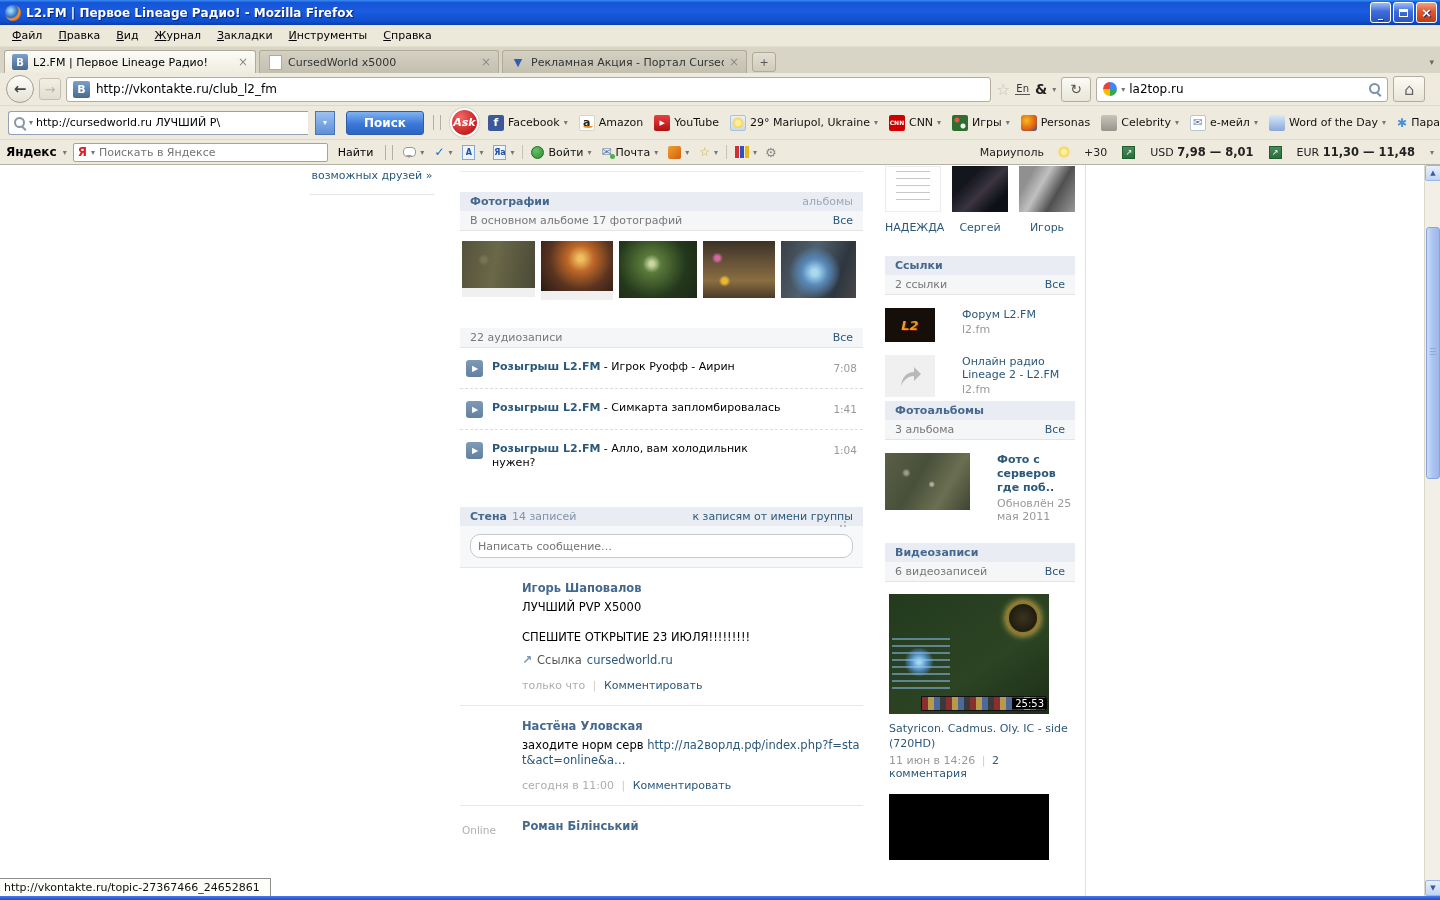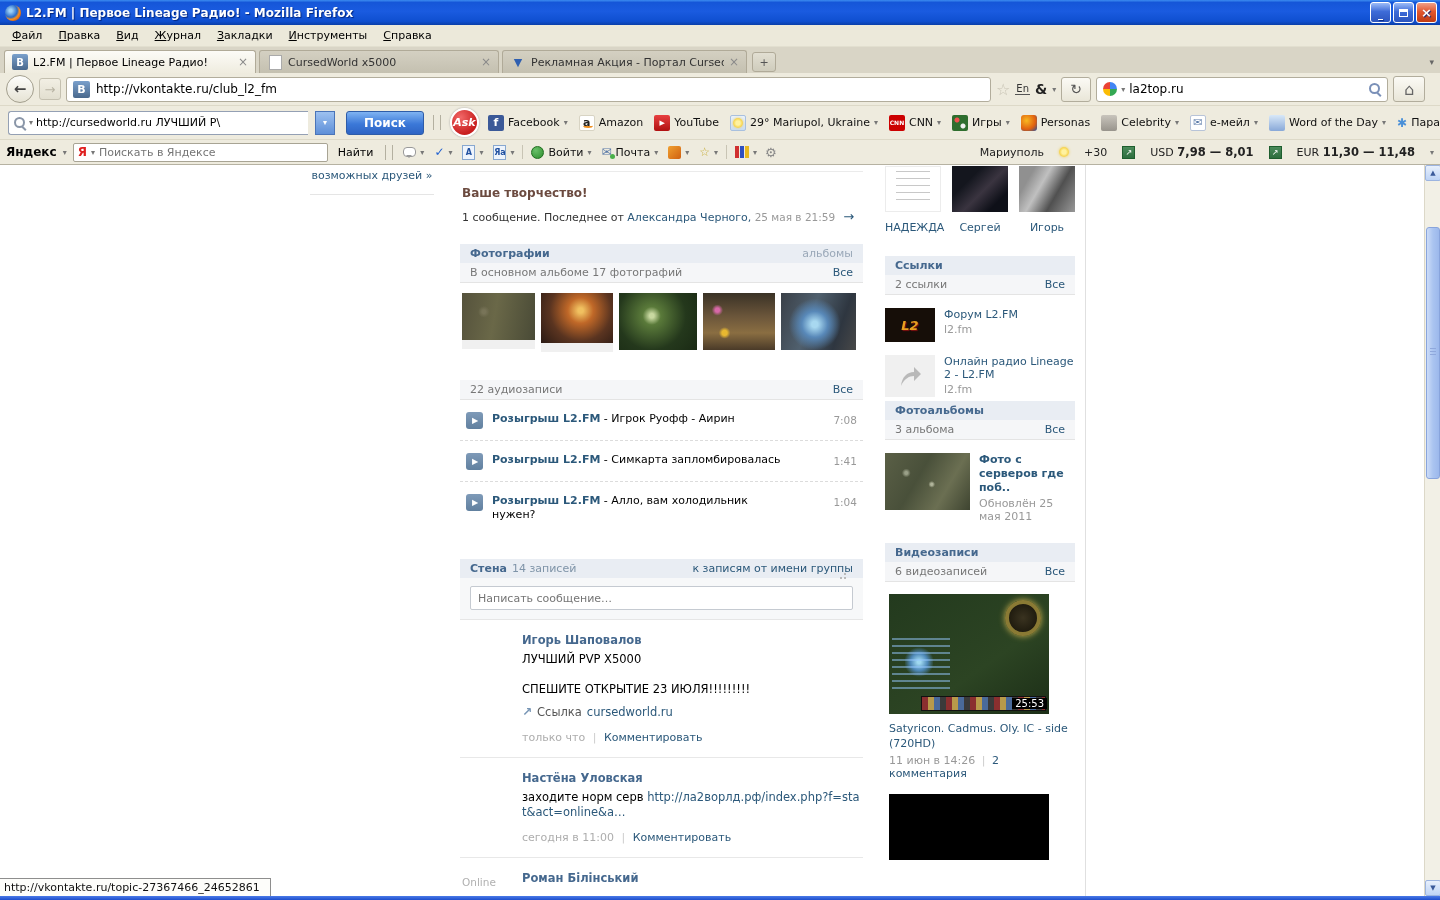--- a/index.html
+++ b/index.html
@@ -144,21 +144,21 @@
 
   .track{display:flex;align-items:flex-start;padding:12px 6px 11px;border-bottom:1px dashed #dcdcdc}
   .track:last-child{border-bottom:none}
   .play-btn{width:17px;height:17px;border-radius:3px;background:linear-gradient(#7e9ab8,#61809f);display:flex;align-items:center;justify-content:center;margin-right:9px;cursor:pointer;flex:none}
   .play-glyph{color:#fff;font-size:8px;margin-left:1px}
   .track-text{flex:1;line-height:14px}
   .artist{color:#2b587a;font-weight:bold}
   .dur{color:#999;margin-left:10px;font-size:10.5px;padding-top:2px}
 
   .wall-input-row{background:#f7f8f9;padding:8px 10px 9px;border-bottom:1px solid #e6e6e6}
-  .wall-input{width:100%;height:24px;border:1px solid #c5cad1;border-radius:2px;padding:0 18px 0 7px;font-family:inherit;font-size:11px;color:#888;outline:none;background:#fff}
+  .wall-input{width:100%;height:24px;border:1px solid #c5cad1;border-radius:10px;padding:0 18px 0 7px;font-family:inherit;font-size:11px;color:#888;outline:none;background:#fff}
   .grip{position:absolute;right:16px;margin-top:-14px;width:8px;height:8px;background:radial-gradient(circle at 2px 6px,#bbb 1px,transparent 1.4px),radial-gradient(circle at 6px 6px,#bbb 1px,transparent 1.4px),radial-gradient(circle at 6px 2px,#bbb 1px,transparent 1.4px)}
 
   .post{display:flex;padding:13px 2px 12px;border-bottom:1px solid #e8e8e8}
   .post:last-child{border-bottom:none}
   .post-left{width:60px;flex:none}
   .avatar{width:50px;height:50px;cursor:pointer;position:relative}
   .av1{background:linear-gradient(#6a6e72,#43474b 55%,#23262a 82%,#55585c)}
   .av1 .av-cap{position:absolute;bottom:3px;left:2px;right:2px;height:8px;background:repeating-linear-gradient(90deg,#cfd3d7 0 5px,#9aa0a6 5px 7px)}
   .av2{background:radial-gradient(circle at 40% 30%,#7fa060,#4e7038 50%,#2e4a20 90%)}
   .av3{background:linear-gradient(#c9bfa8 12%,#b5a88c 55%,#8c9a78 88%)}
@@ -178,21 +178,21 @@
   .sidebar{position:absolute;left:885px;top:0;width:201px;height:100%;border-right:1px solid #e0e0e0;padding-right:10px}
   .members{display:flex;gap:11px;margin-top:1px}
   .mem{width:56px;text-align:center;cursor:pointer}
   .mem-img{height:46px;margin-bottom:9px}
   .mem1i{background:#fff;border:1px solid #ececec;background-image:repeating-linear-gradient(180deg,#c8c8c8 0 1px,transparent 1px 7px);background-size:34px 34px;background-position:10px 4px;background-repeat:no-repeat}
   .mem2i{background:linear-gradient(135deg,#14161e 30%,#3a3440 55%,#0e1018 80%)}
   .mem3i{background:linear-gradient(120deg,#909090 20%,#c0c0c0 40%,#505050 65%,#989898)}
   .mem-name{color:#2b587a}
 
   .side-sec{margin-top:22px}
-  .side-item{display:flex;gap:9px;margin-top:13px;cursor:pointer}
+  .side-item{display:flex;gap:27px;margin-top:13px;cursor:pointer}
   .lnk1{width:50px;height:34px;background:#160e08;color:#e8a020;font-weight:bold;font-style:italic;font-size:13px;display:flex;align-items:center;justify-content:center;flex:none;text-shadow:1px 1px 1px #801010}
   .lnk2{width:50px;height:42px;background:#f0f0f0;display:flex;align-items:center;justify-content:center;flex:none}
   .side-item .txt{line-height:13px}
   .side-item .t-link{color:#2b587a}
   .side-item .t-dom{color:#999;margin-top:2px}
   .alb-thumb{width:85px;height:57px;flex:none}
   .alb1{background:radial-gradient(circle at 25% 35%,#9aa088 2%,transparent 6%),radial-gradient(circle at 55% 55%,#b0b49a 2%,transparent 6%),linear-gradient(120deg,#5a5f46,#49503a 40%,#6b6f52 70%,#3e4430)}
   .alb2{background:radial-gradient(circle at 32% 48%,#e8c040 5%,transparent 11%),radial-gradient(circle at 18% 38%,#8a5fd8 4%,transparent 9%),radial-gradient(circle at 56% 62%,#40c8c8 4%,transparent 9%),linear-gradient(#223018,#1a2412)}
   .alb-title{font-weight:bold;color:#2b587a;line-height:14px}
   .alb-upd{color:#999;margin-top:2px;line-height:13px}
@@ -424,26 +424,20 @@
 <div class="content">
 
   <div class="left-col">
     <a class="vk-link">возможных друзей »</a>
     <div class="divider"></div>
   </div>
 
   <div class="main-col">
     <div class="main-topline"></div>
 
-    <div class="topic">
-      <a class="topic-title">Ваше творчество!</a>
-      <div class="topic-info">
-        <span>1 сообщение. Последнее от </span><a class="vk-link">Александра Черного,</a><span class="date"> 25 мая в 21:59</span><a class="topic-arrow">→</a>
-      </div>
-    </div>
 
     <div class="sec">
       <div class="sec-head">
         <span class="h">Фотографии</span>
         <span class="hr">альбомы</span>
       </div>
       <div class="sec-sub">
         <span>В основном альбоме 17 фотографий</span>
         <a>Все</a>
       </div>

